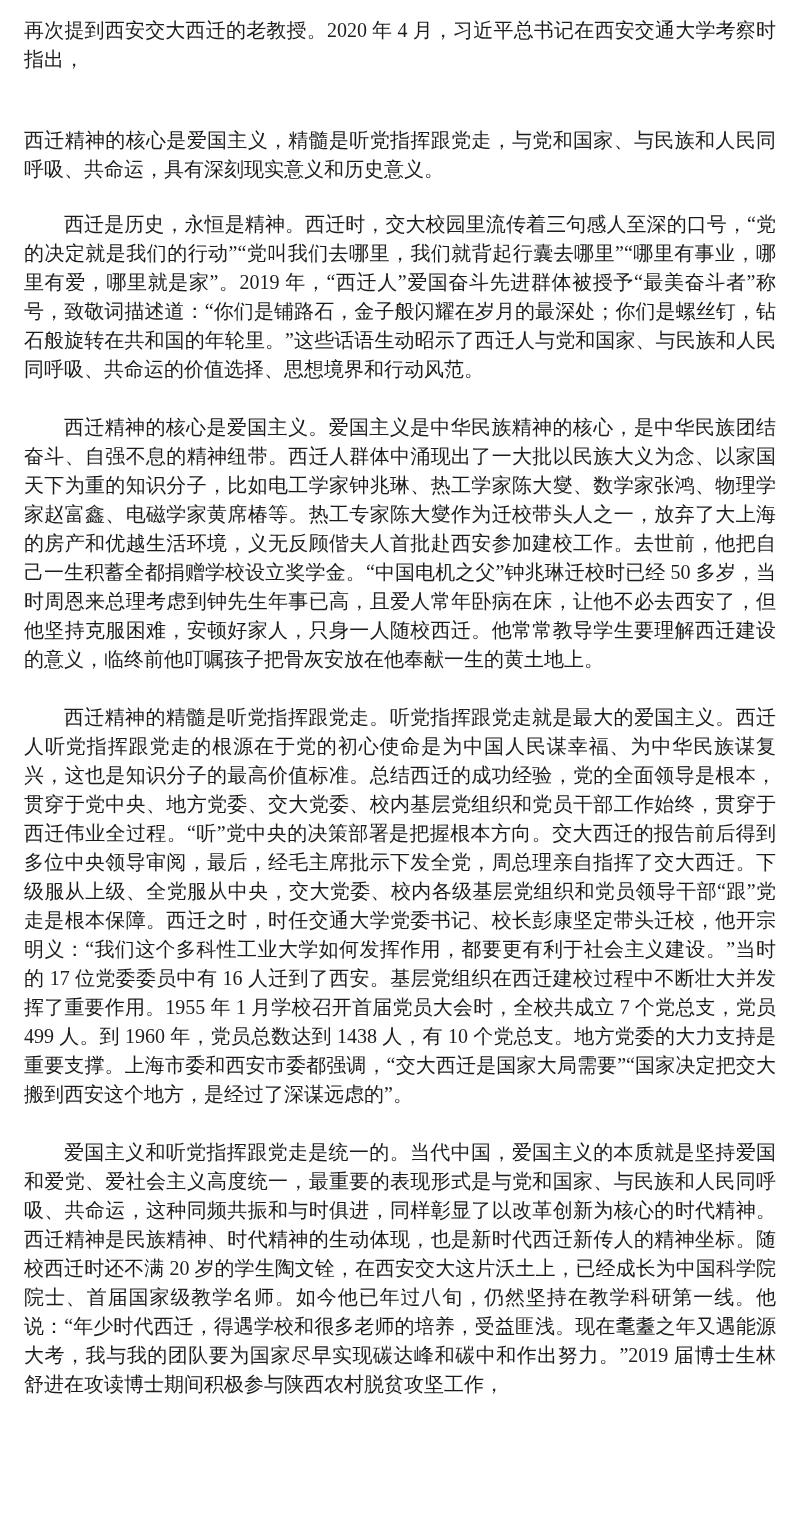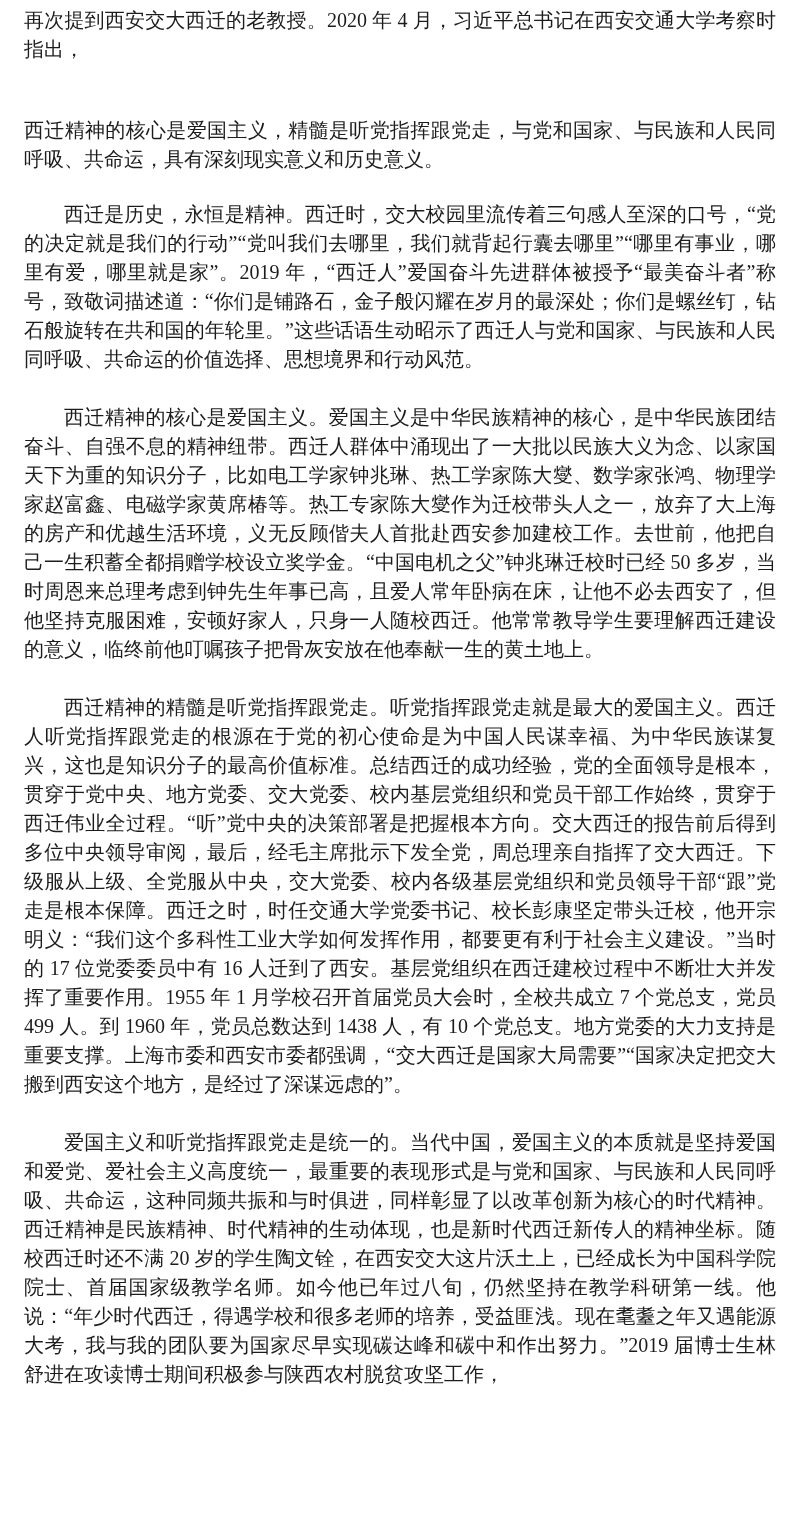--- a/index.html
+++ b/index.html
@@ -11,21 +11,21 @@
     width: 800px;
     min-height: 1517px;
     box-sizing: border-box;
     font-family: "Liberation Serif", "DejaVu Serif", serif;
     color: #1c1c1c;
     position: relative;
   }
   .page {
     box-sizing: border-box;
     width: 800px;
-    padding: 6px 24px 0 24px;
+    padding: 16px 24px 0 24px;
   }
   .doc-text {
     font-size: 20px;
     line-height: 29px;
     text-align: justify;
     text-justify: inter-ideograph;
     margin: 0;
     word-break: break-all;
   }
   .continuation {

